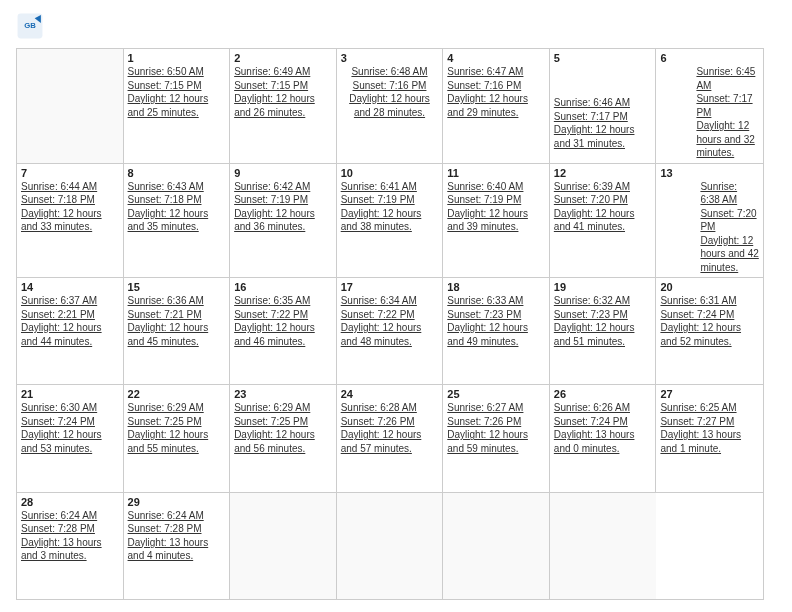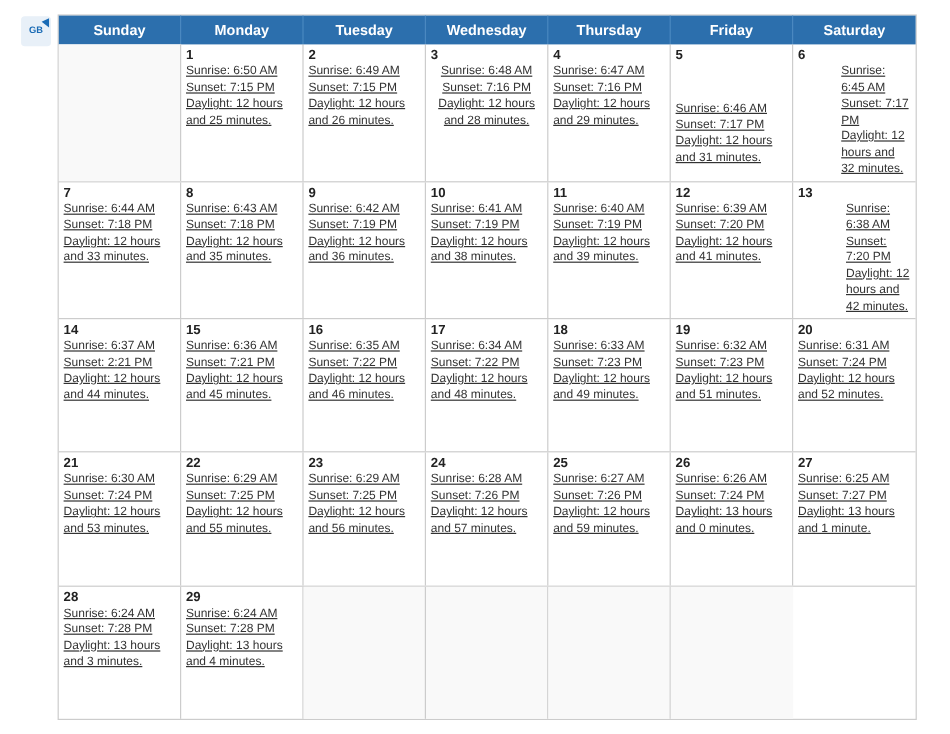--- a/index.html
+++ b/index.html
@@ -8,20 +8,21 @@
       background: #fff;
       width: 792px;
       height: 612px;
       overflow: hidden;
     }
     .page {
       width: 780px;
       height: 612px;
       padding: 12px 16px;
       display: flex;
+      flex-direction: column;
     }
     .header {
       display: flex;
       justify-content: space-between;
       align-items: flex-start;
       margin-bottom: 8px;
     }
     .logo {
       display: flex;
       align-items: center;
@@ -132,29 +133,20 @@
         <div></div>
       </div>
     </div>
     <div class="title-area">
       <div class="month-title"></div>
       <div class="location"></div>
     </div>
   </div>
 
   <div class="calendar">
-    <div class="calendar-header">
-    <div class="day-name">Sunday</div>
-        <div class="day-name">Monday</div>
-        <div class="day-name">Tuesday</div>
-        <div class="day-name">Wednesday</div>
-        <div class="day-name">Thursday</div>
-        <div class="day-name">Friday</div>
-        <div class="day-name">Saturday</div>
-      </div>
     <div class="calendar-body">
     <div class="calendar-row">
           <div class="calendar-cell empty"></div>
           <div class="calendar-cell">
             <div class="cell-day">1</div>
             <div class="cell-info" style="white-space: pre-line;">Sunrise: 6:50 AM
 Sunset: 7:15 PM
 Daylight: 12 hours and 25 minutes.</div>
           </div>
           <div class="calendar-cell">

